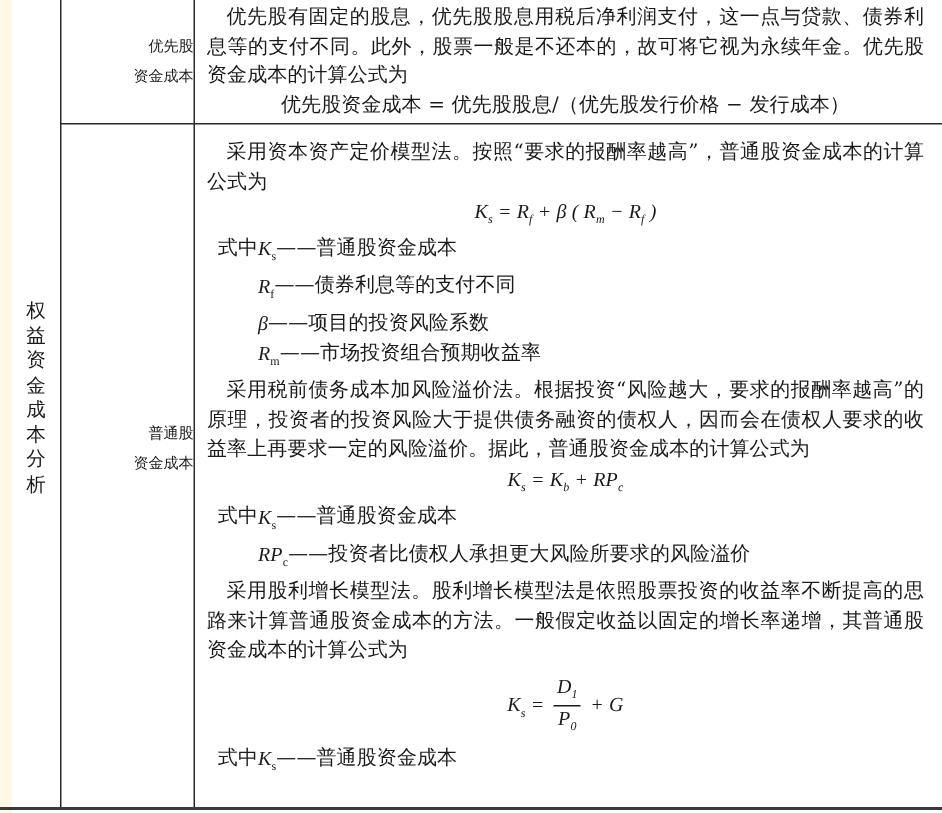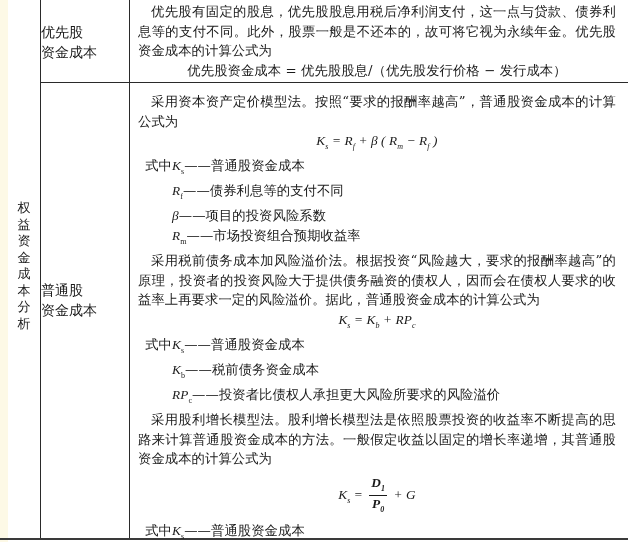--- a/index.html
+++ b/index.html
@@ -17,40 +17,40 @@
   .vline { position: absolute; width: 1px; background: #2a2a2a; }
   .hline { position: absolute; height: 1px; background: #2a2a2a; }
   .hline.thick { height: 2px; background: #3a3a3a; }
   .cat-col {
     position: absolute; left: 8px; width: 32px; top: 200px;
     display: flex; flex-direction: column; align-items: center;
     font-size: 13px; line-height: 16.5px;
   }
   .sub-label {
     position: absolute; left: 41px; width: 88px;
-    text-align: left; font-size: 14px; line-height: 20px;
+    text-align: right; font-size: 10px; line-height: 20px;
   }
   .content {
     position: absolute; left: 138px; width: 478px;
     font-size: 13.3px; line-height: 19.5px;
     letter-spacing: 0.1px;
   }
   .para { text-indent: 13px; margin: 0; text-align: justify; }
   .formula {
     text-align: center; font-family: "Liberation Serif", "DejaVu Serif", serif;
     font-style: italic; margin: 0;
   }
   .defs { margin: 0; }
   .def-row { display: flex; white-space: nowrap; text-align: right; }
   .def-lead { width: 34px; flex: 0 0 34px; }
   .def-sym { font-family: "Liberation Serif", "DejaVu Serif", serif; font-style: italic; }
   .def-sym sub { font-size: 8px; font-style: normal; }
   .frac {
     display: inline-flex; flex-direction: column; align-items: center;
-    vertical-align: middle; margin: 0 3px; font-weight: bold;
+    vertical-align: middle; margin: 0 3px;
   }
   .frac .num { border-bottom: 1px solid #1a1a1a; padding: 0 2px; line-height: 15px; }
   .frac .den { line-height: 15px; }
   sub { font-size: 8px; }
 </style>
 </head>
 <body>
 
 <div class="left-strip"></div>
 
@@ -118,25 +118,20 @@
     K<sub>s</sub> = K<sub>b</sub> + RP<sub>c</sub>
   </p>
   <div class="defs">
     <div class="def-row">
       <span class="def-lead">式中</span>
       <span class="def-sym"><span>K</span><sub>s</sub></span>
       <span>——普通股资金成本</span>
     </div>
     <div class="def-row">
       <span class="def-lead"></span>
-      <span class="def-sym"><span>K</span><sub>b</sub></span>
-      <span>——税前债务资金成本</span>
-    </div>
-    <div class="def-row">
-      <span class="def-lead"></span>
       <span class="def-sym"><span>RP</span><sub>c</sub></span>
       <span>——投资者比债权人承担更大风险所要求的风险溢价</span>
     </div>
   </div>
 
   <p class="para">采用股利增长模型法。股利增长模型法是依照股票投资的收益率不断提高的思路来计算普通股资金成本的方法。一般假定收益以固定的增长率递增，其普通股资金成本的计算公式为</p>
   <p class="formula" style="margin:6px 0 4px;">
     K<sub>s</sub> =
     <span class="frac">
       <span class="num">D<sub>1</sub></span>

